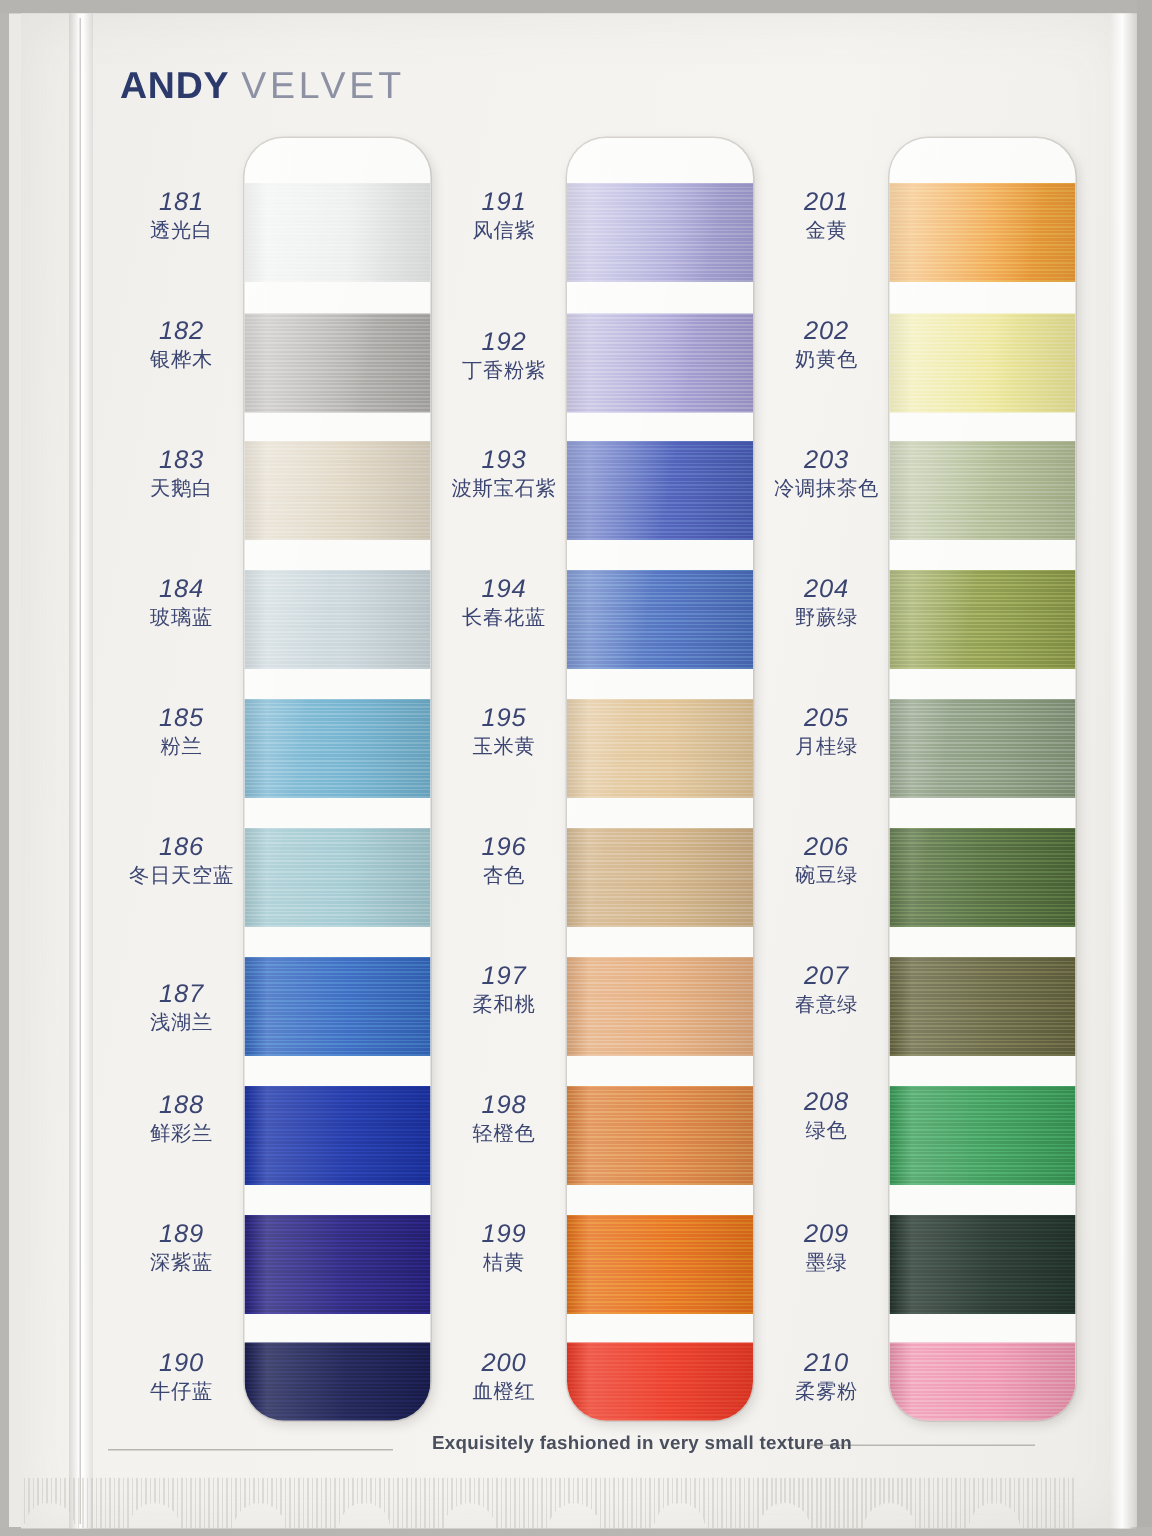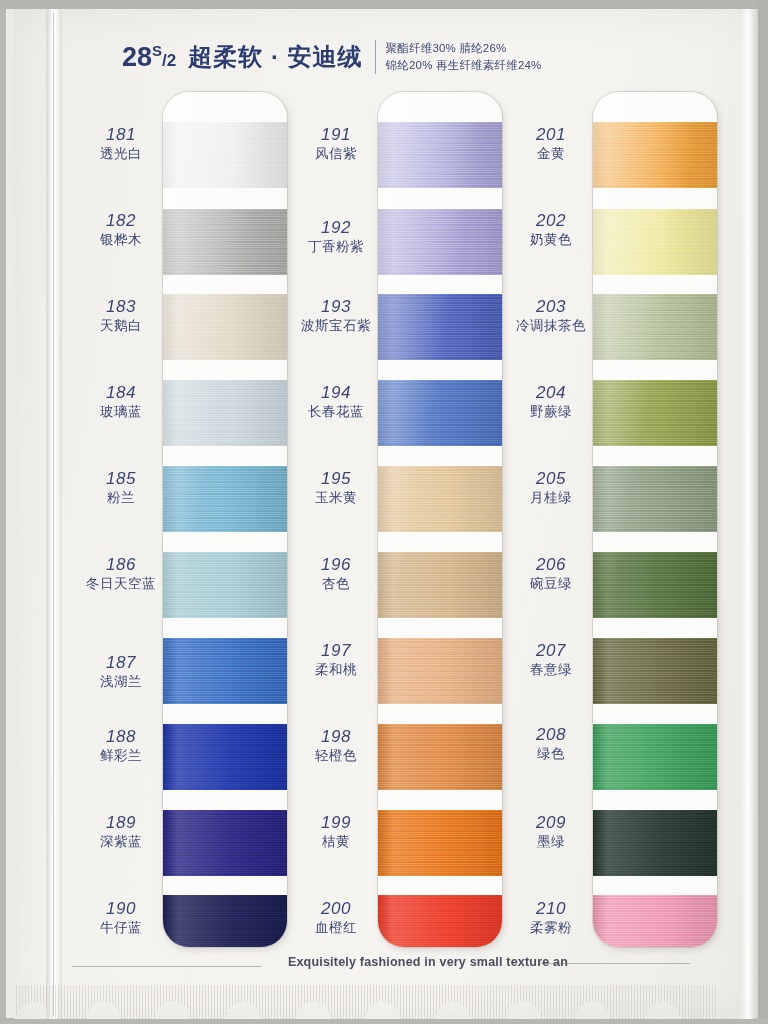--- a/index.html
+++ b/index.html
@@ -201,32 +201,25 @@
   <div class="desk-right"></div>
   <div class="desk-bottom"></div>
 
   <div class="sheet"></div>
   <div class="gutter"></div>
   <div class="gutter-line"></div>
   <div class="right-edge"></div>
 
   <div class="header">
 
-
-    <div class="title-block">
-      <span class="count"><span>28</span><sup>S</sup><span class="frac">/2</span></span>
-      <span class="cn-title">超柔软 · 安迪绒</span>
-
-      <div class="divider-v"></div>
-
-      <div class="comp">
-        <span>聚酯纤维30%  腈纶26%</span>
-        <span>锦纶20%  再生纤维素纤维24%</span>
-      </div>
+    <div class="brand">
+      <span class="brand-strong">ANDY</span>
+      <span class="brand-light">VELVET</span>
     </div>
+
 
   </div>
 
   <div class="columns" id="columns">
       <div class="col col-1">
         <div class="labels">
           <div class="label" style="top: 32px;">
             <div class="num">181</div>
             <div class="name">透光白</div>
           </div>

